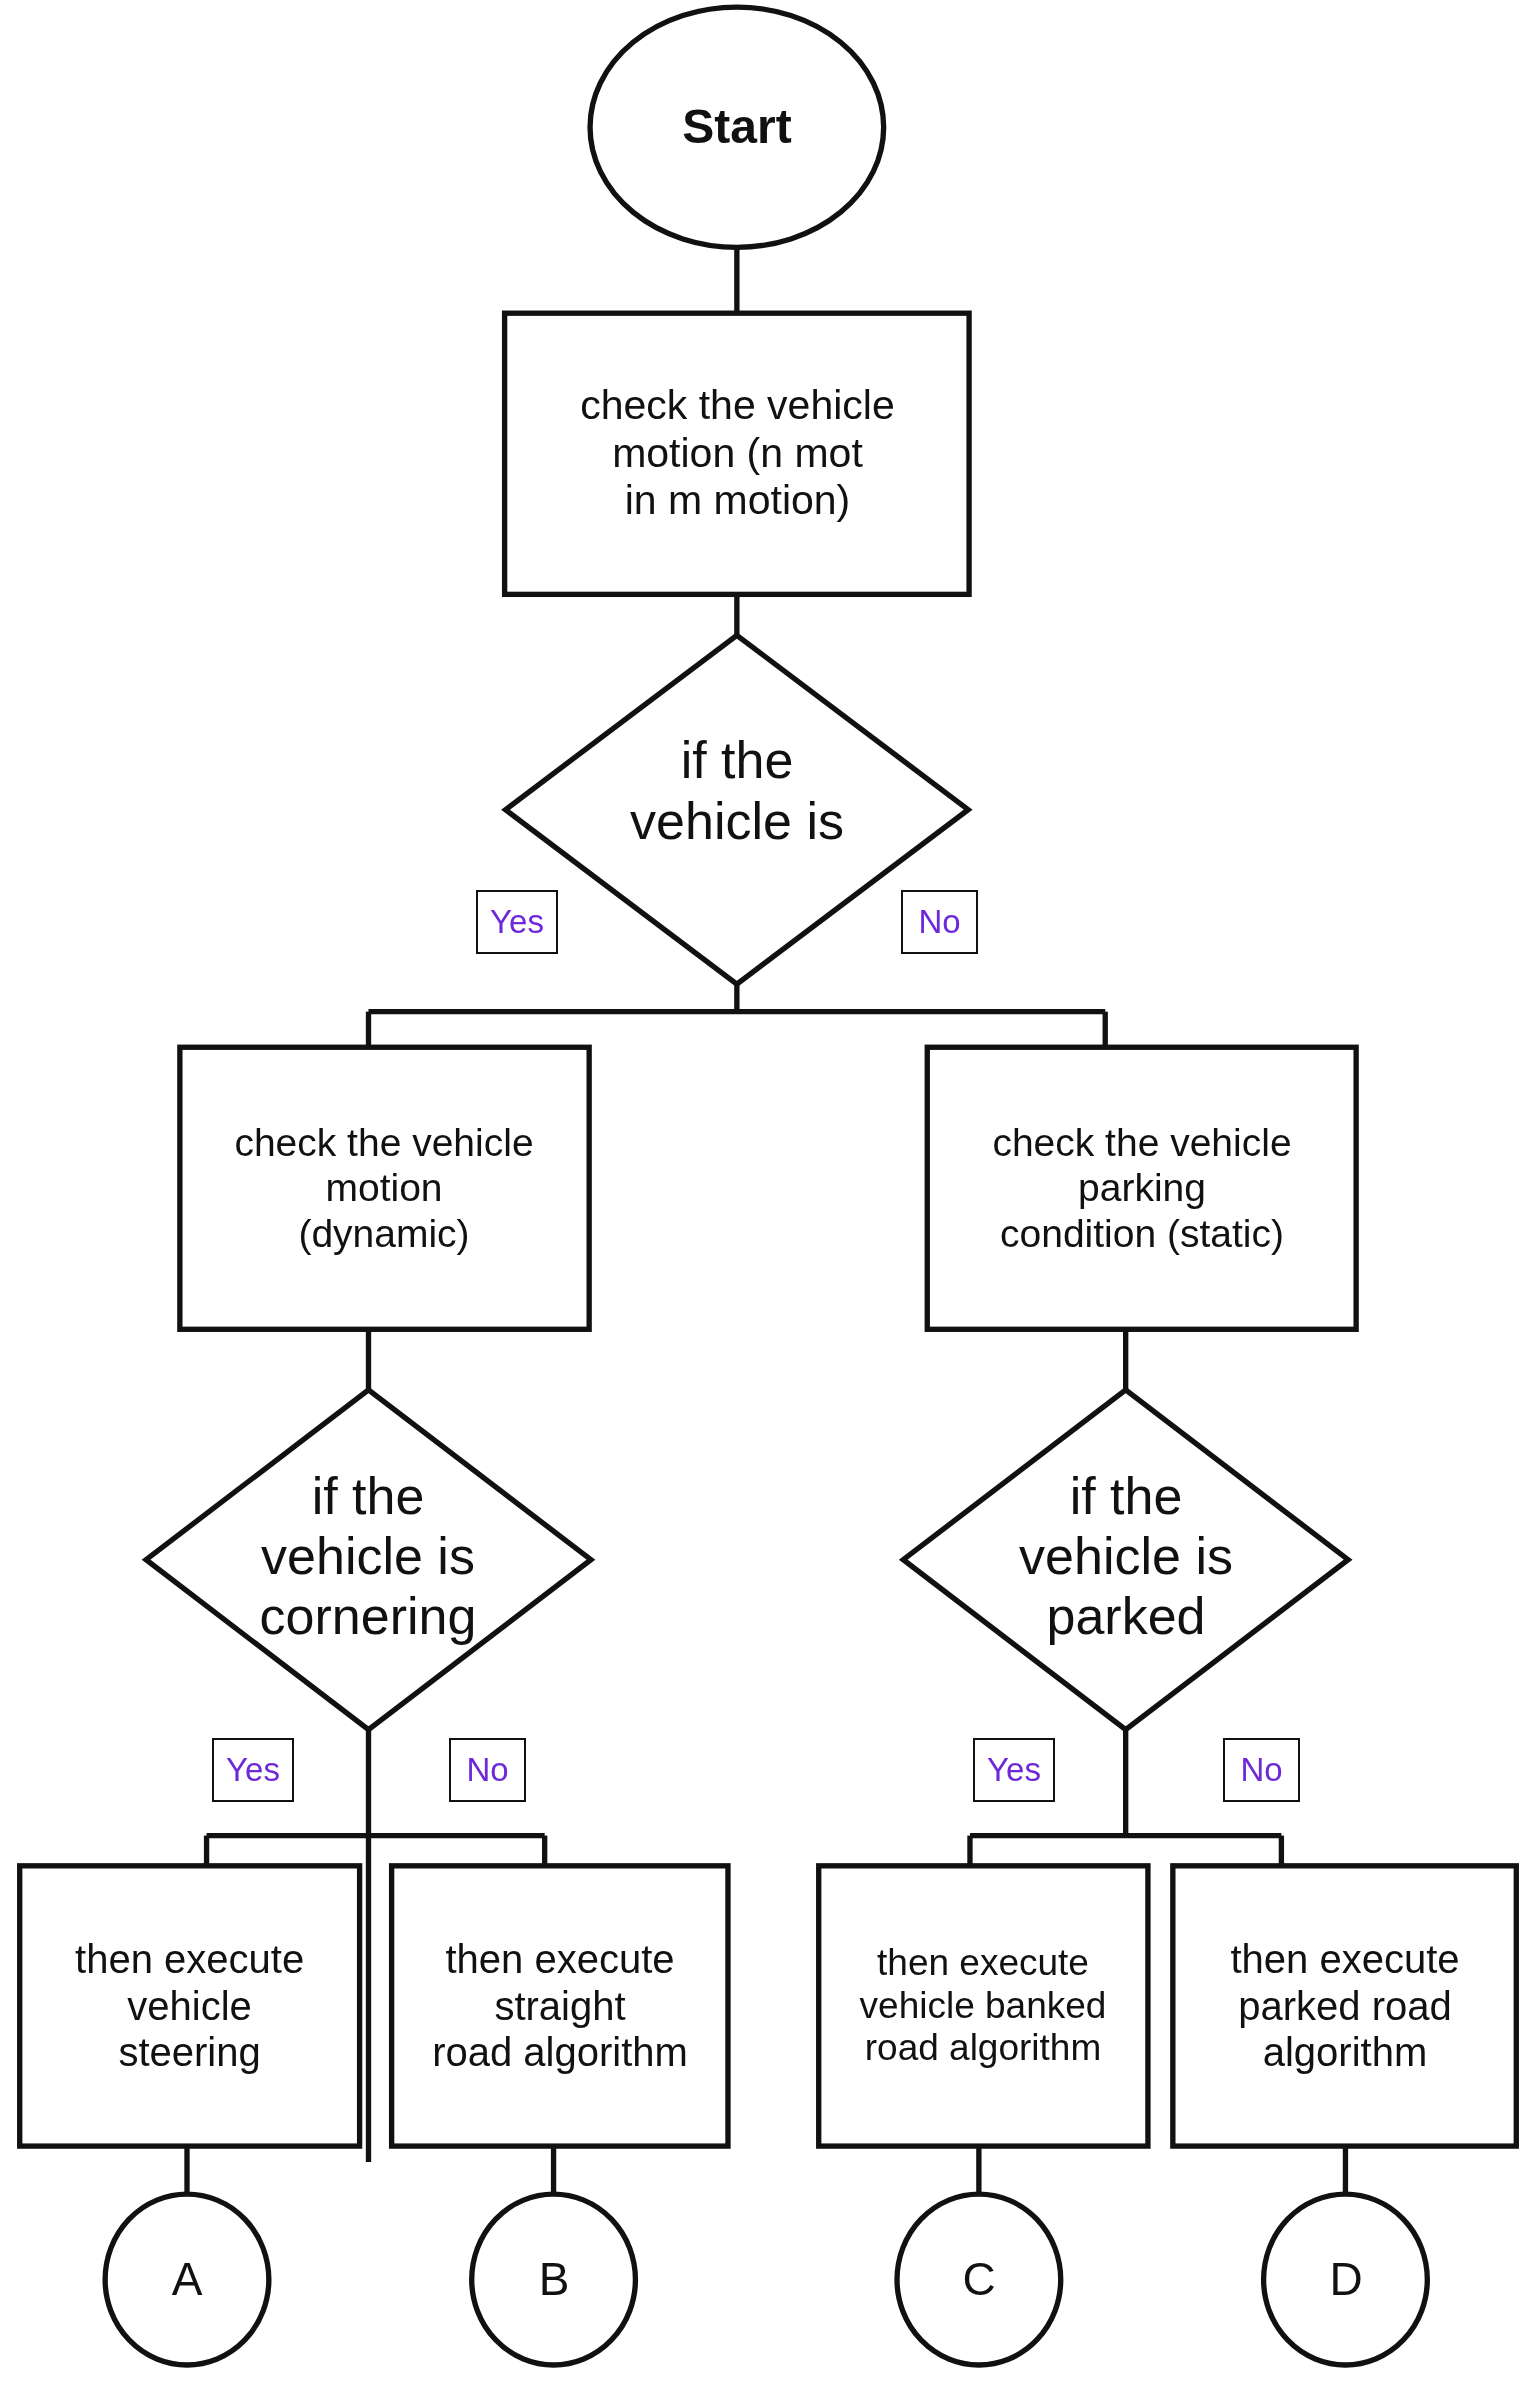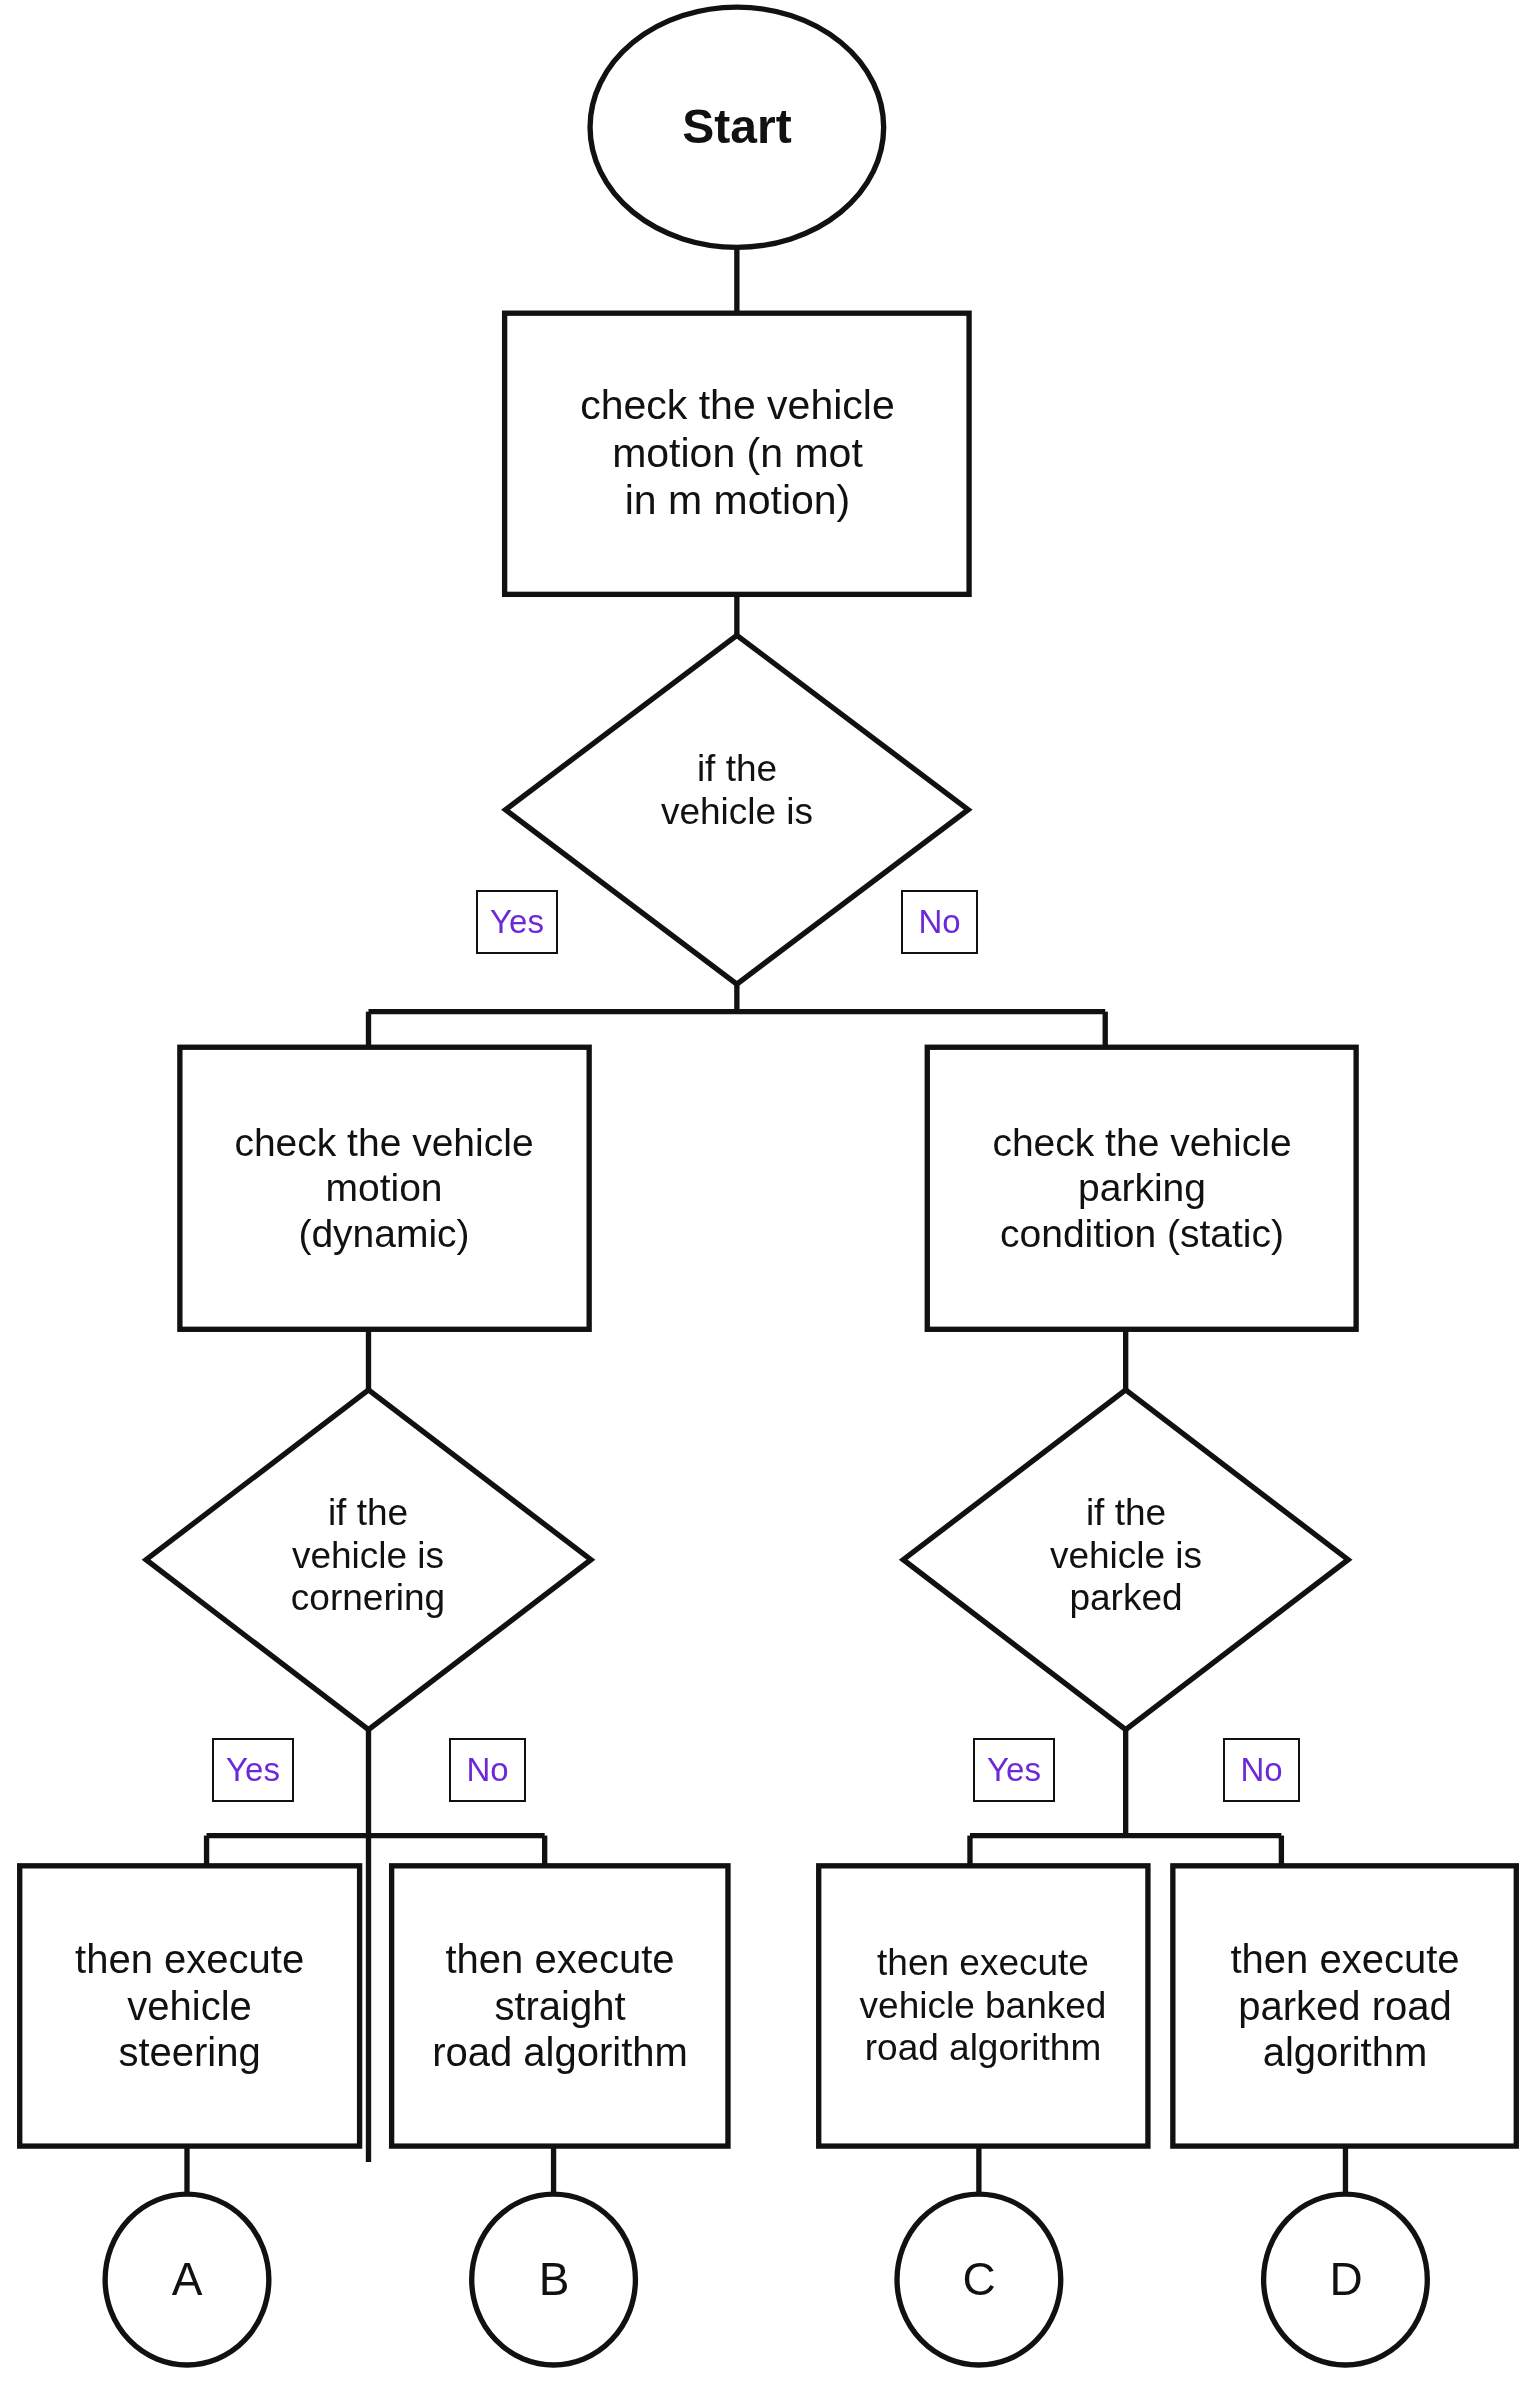--- a/index.html
+++ b/index.html
@@ -42,21 +42,21 @@
   }
   .lbl-process {
     font-size: 41px;
     font-weight: normal;
   }
   .lbl-process-tight {
     font-size: 39px;
     font-weight: normal;
   }
   .lbl-decision {
-    font-size: 37px;
+    font-size: 52px;
     font-weight: normal;
   }
   .lbl-terminal {
     font-size: 40px;
     font-weight: normal;
   }
   .lbl-terminal-narrow {
     font-size: 37px;
     font-weight: normal;
   }

